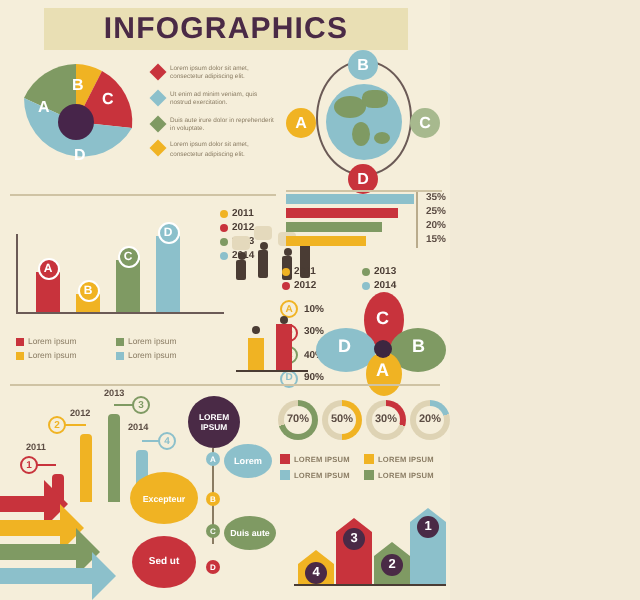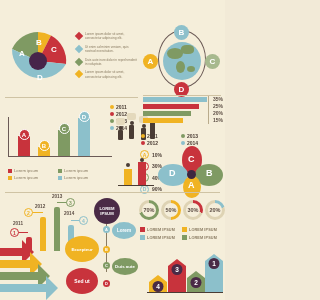--- a/index.html
+++ b/index.html
@@ -202,20 +202,23 @@
     color: #fff; font-size: 6.5px; font-weight: bold;
     display: flex; align-items: center; justify-content: center;
   }
   .hbaseline2 { position: absolute; left: 0; bottom: 5px; width: 76px; height: 1.5px; background: #4a3c34; }
 </style>
 </head>
 <body>
 
 <div id="page">
 
+  <div class="title-banner">
+    <span class="title-text">INFOGRAPHICS</span>
+  </div>
 
   <div class="pie-wrap">
     <svg width="64" height="60" viewBox="0 0 64 60">
       <path d="M32 30 L32 1 A29 29 0 0 0 6 18 Z" fill="#7f9a63"></path>
       <path d="M32 30 L32 1 A29 29 0 0 1 45 4.5 Z" fill="#f0b323"></path>
       <path d="M32 30 L45 4.5 A29 29 0 0 1 60 33 Z" fill="#c8333c"></path>
       <path d="M32 30 L60 33 A29 29 0 0 1 6 18 Z" fill="#8cc0cb"></path>
     </svg>
     <div class="pie-hub"></div>
     <div class="pie-lbl" style="left:13px;top:18px;">A</div>

